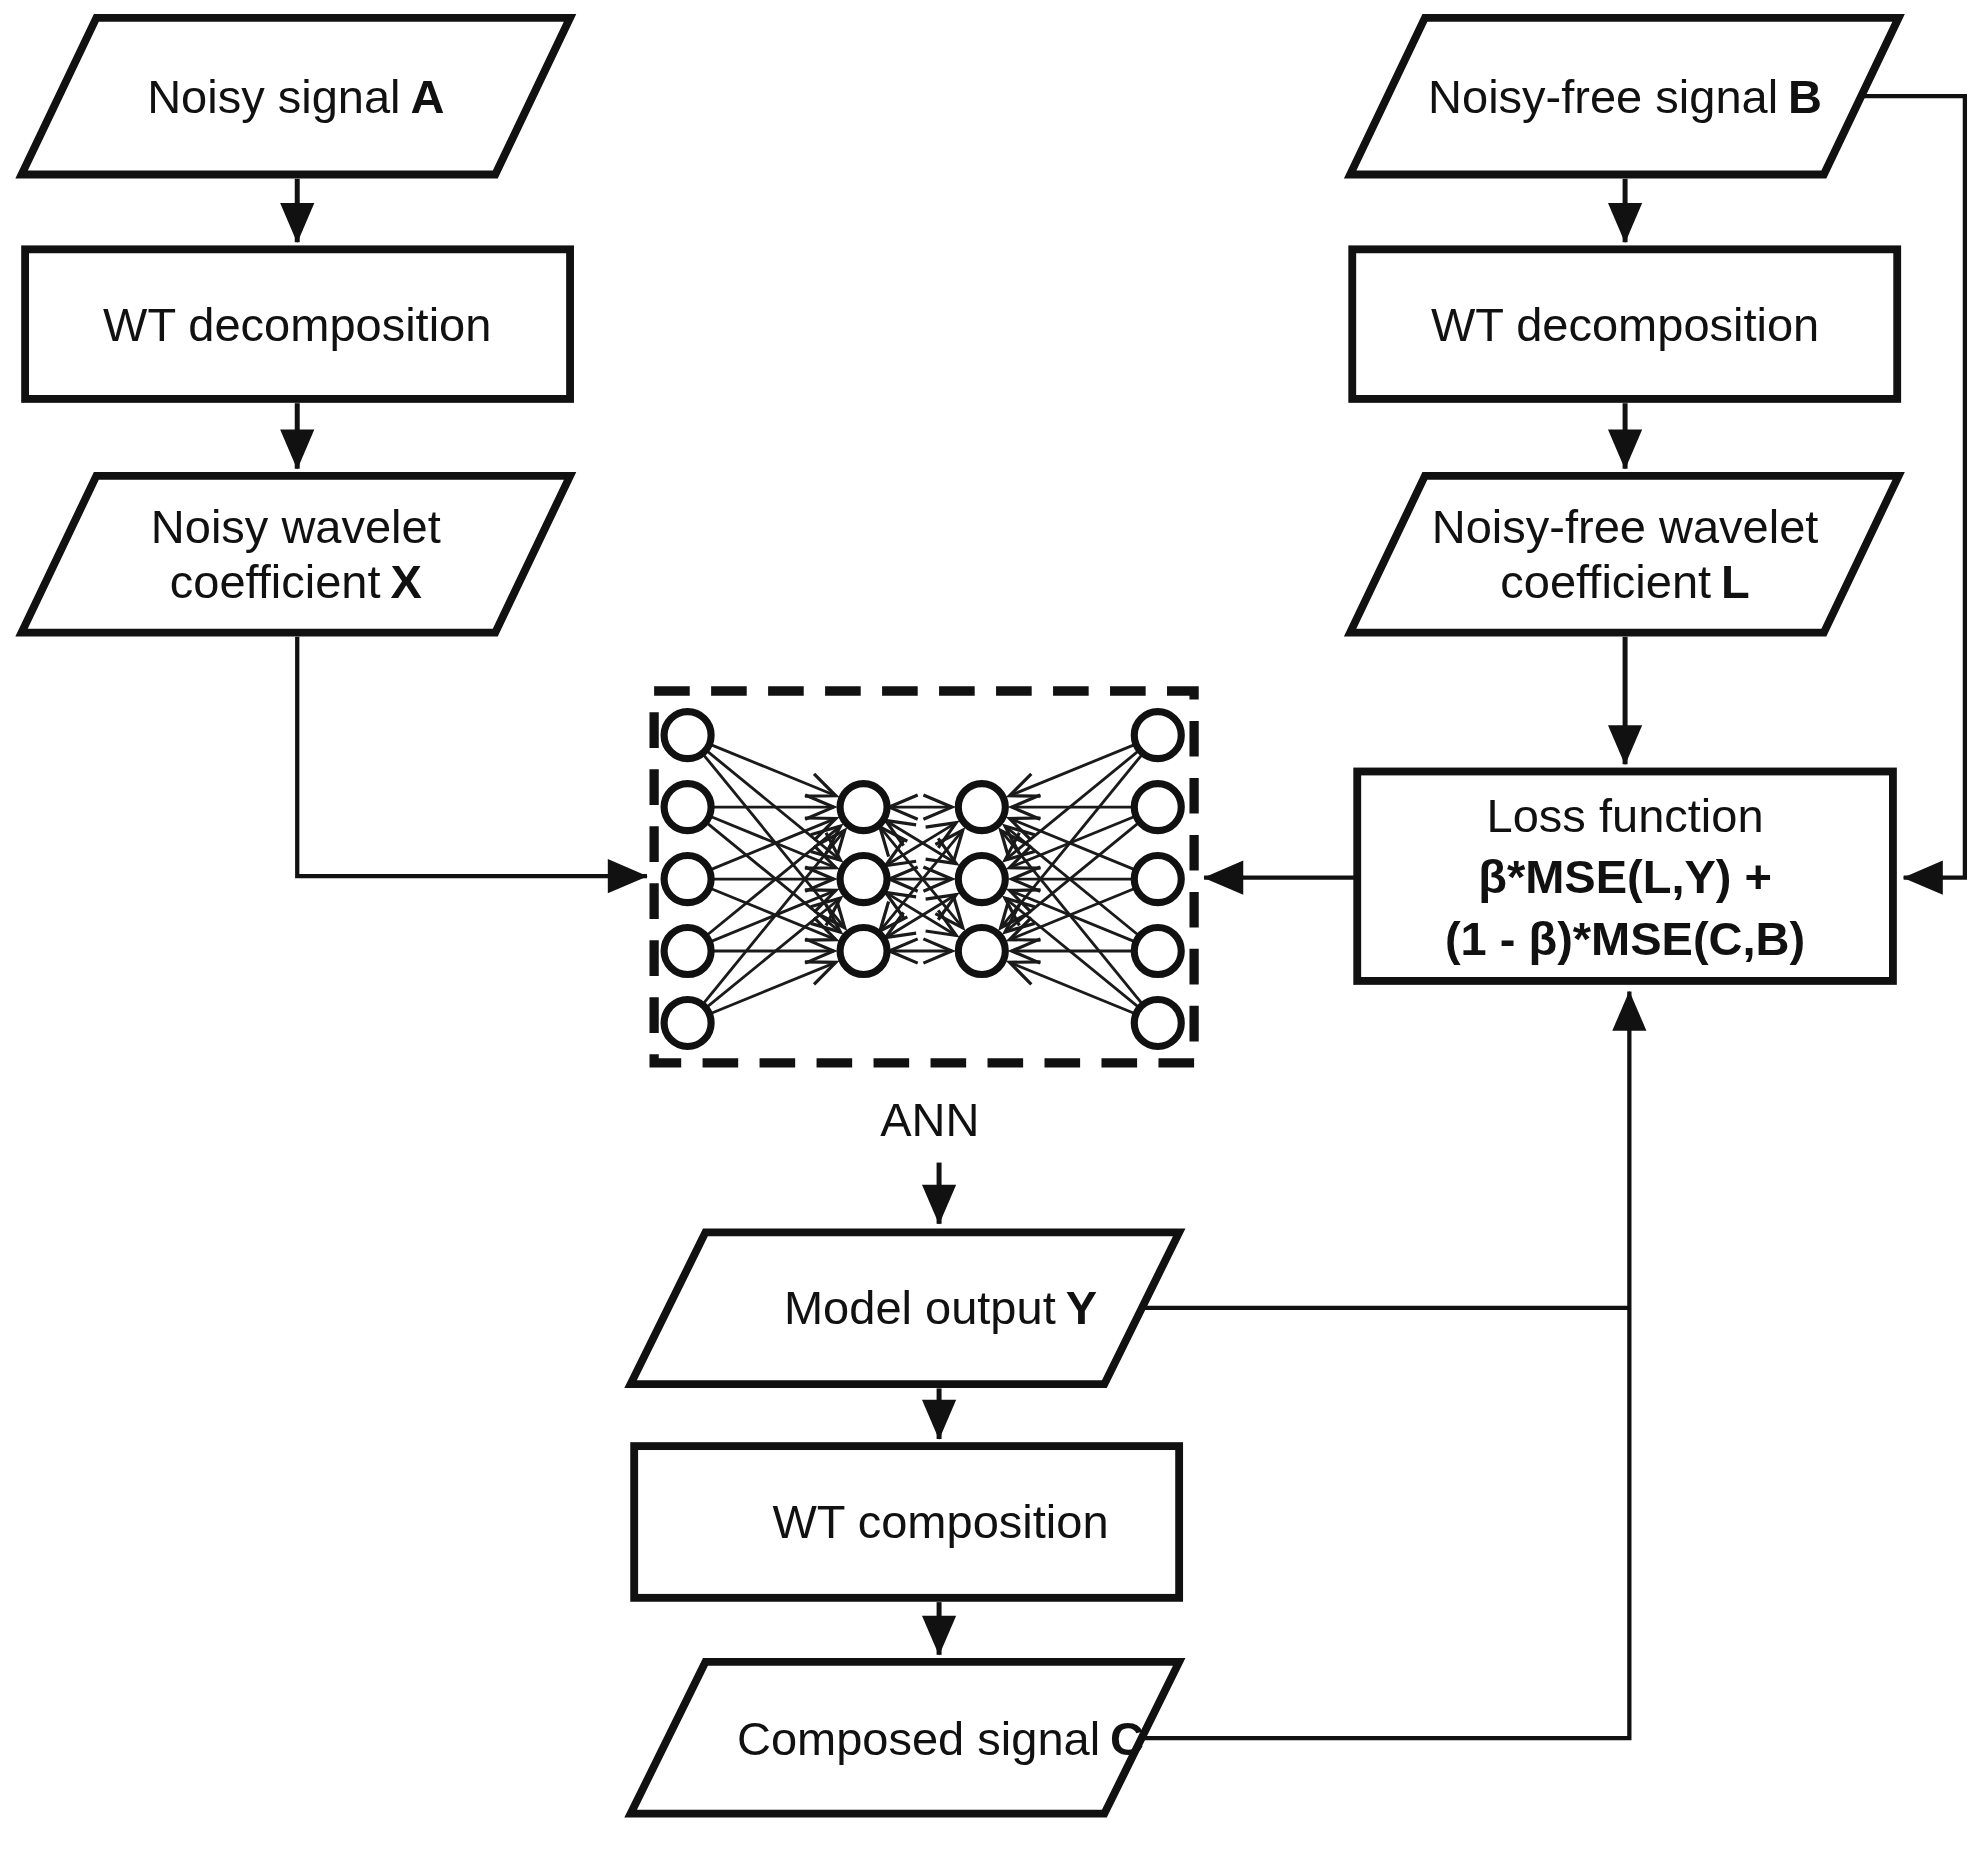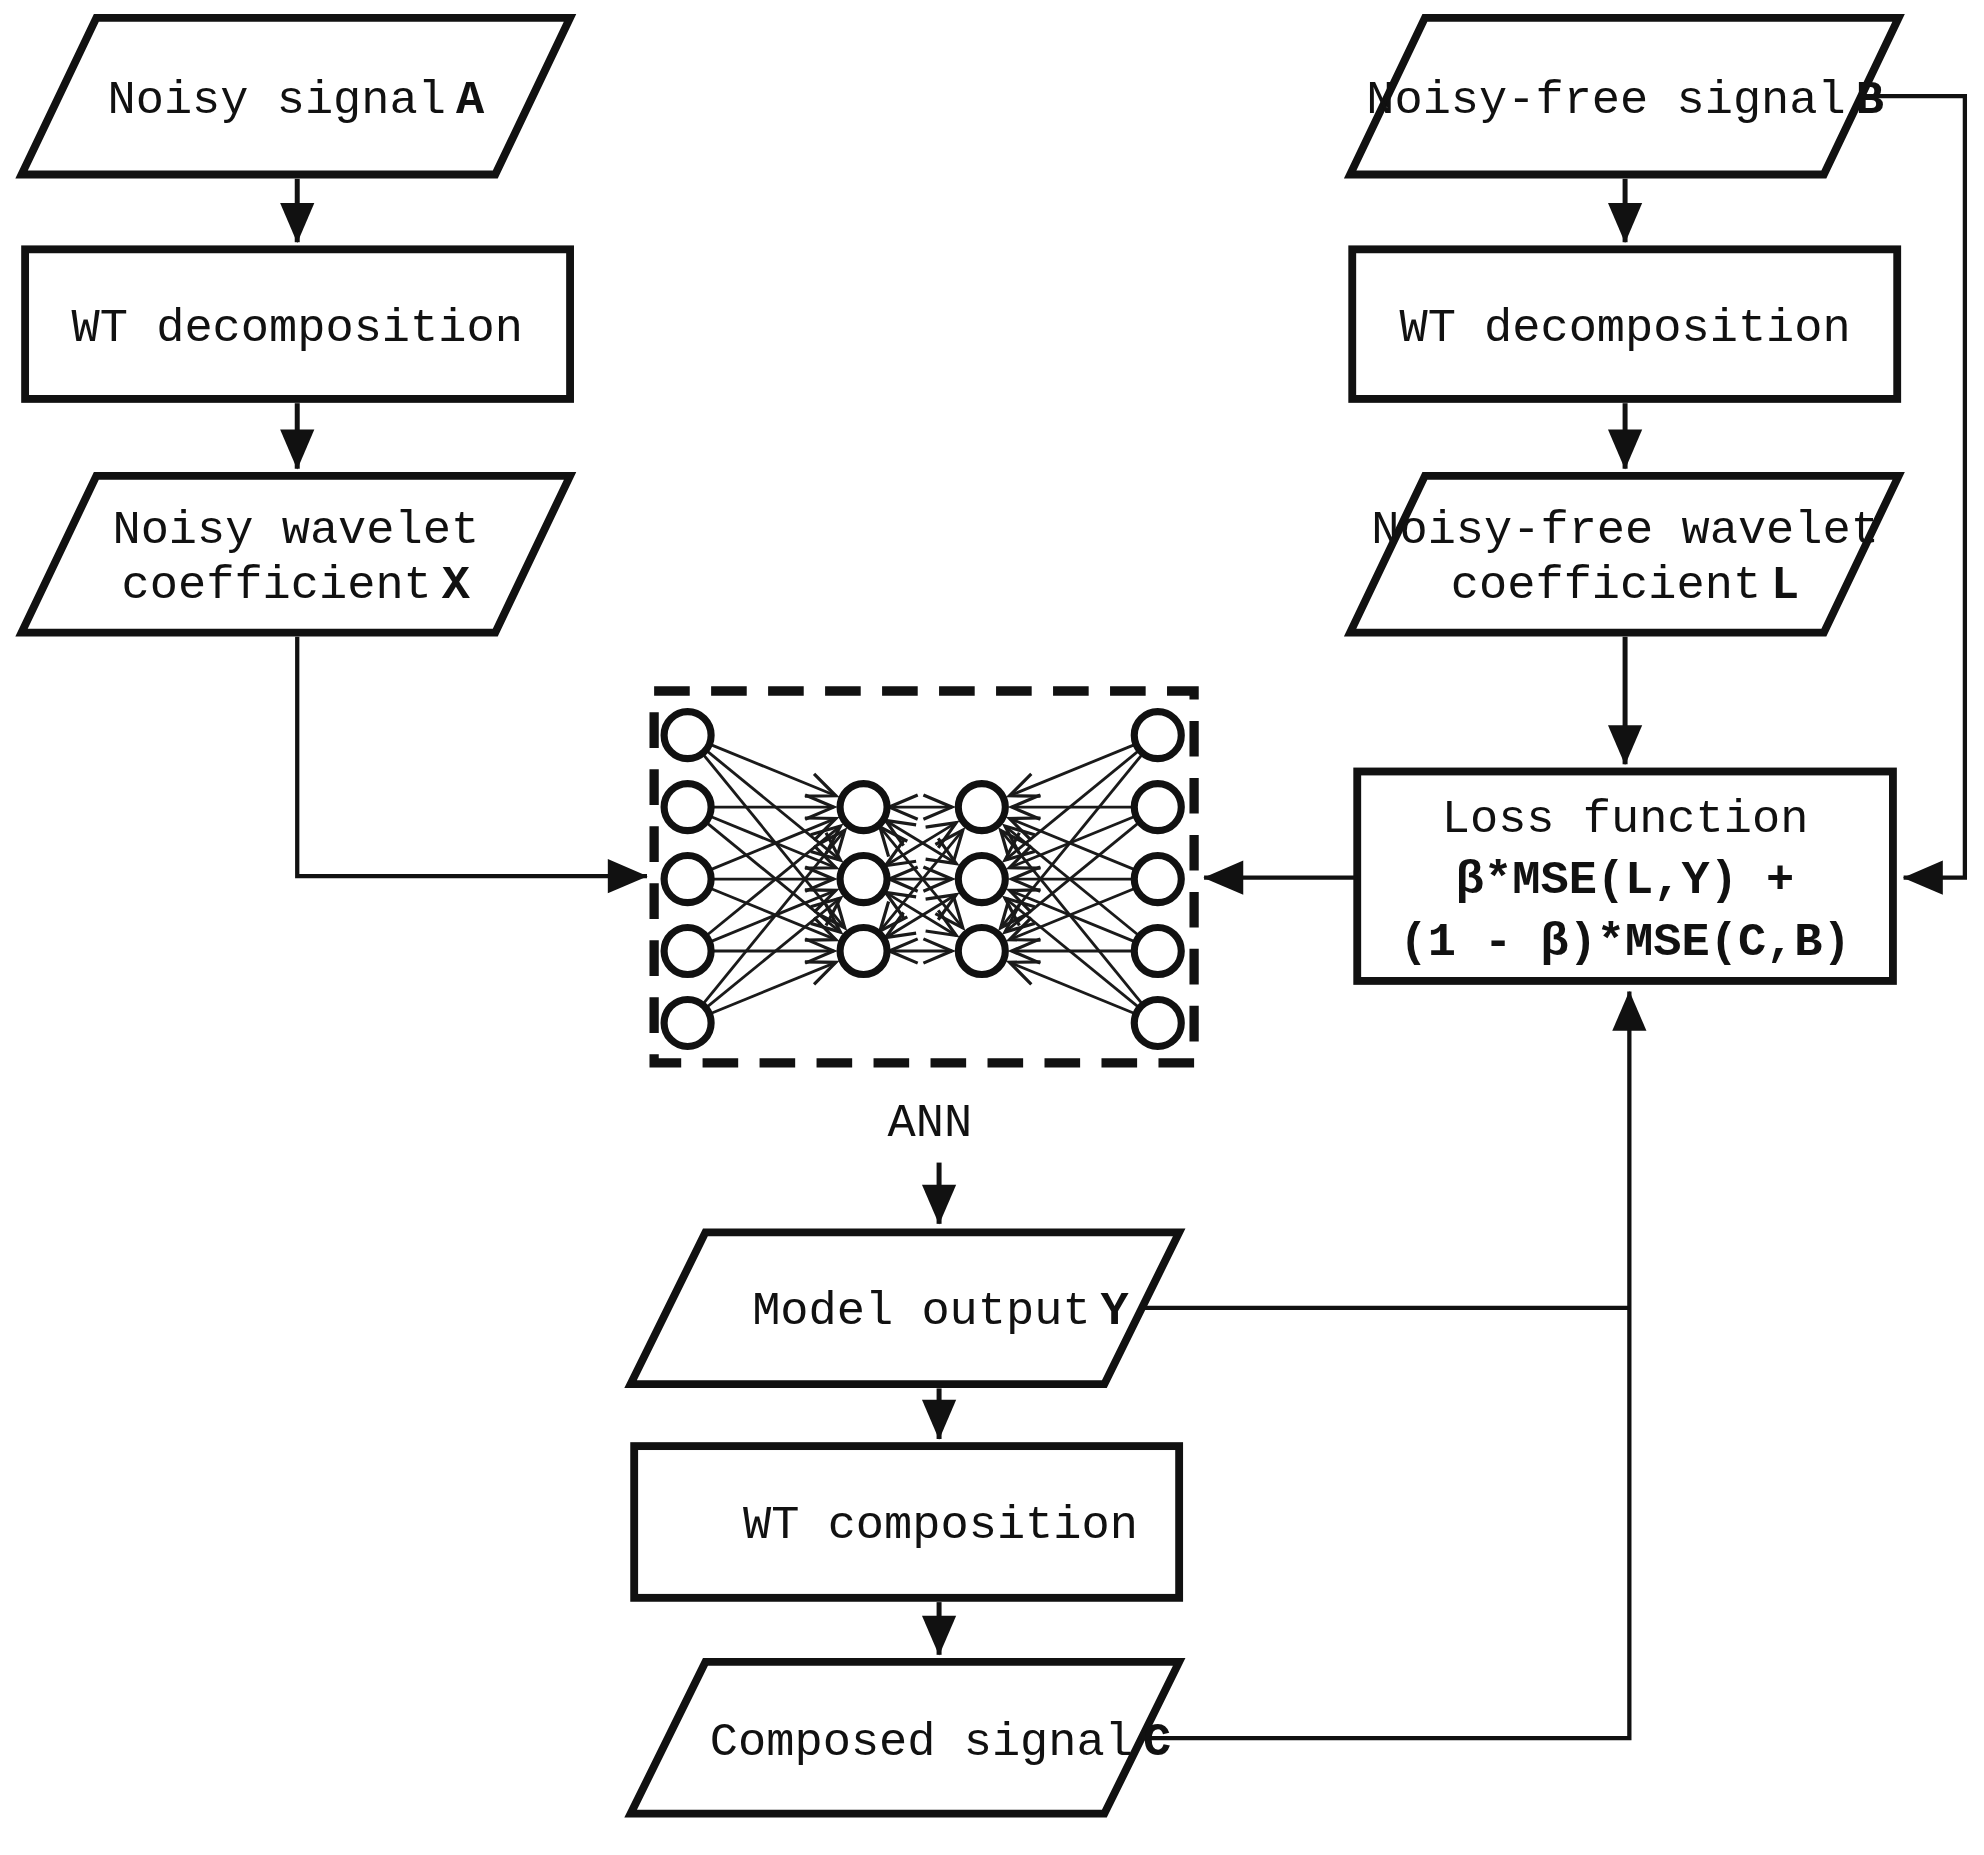--- a/index.html
+++ b/index.html
@@ -1,17 +1,17 @@
 <!DOCTYPE html>
 <html style="font-size:11.4px"><head>
 <meta charset="utf-8">
 <style>
   html,body{margin:0;padding:0;background:#ffffff;}
   .stage{position:relative;width:1985px;height:1855px;background:#ffffff;
-         font-family:Liberation Mono, monospace;}
+         font-family:Liberation Sans, sans-serif;}
   svg{position:absolute;left:0;top:0;}
   .shape{fill:#ffffff;stroke:#111111;stroke-width:11;}
   .dashedbox{fill:none;stroke:#111111;stroke-width:13;stroke-dasharray:50 30;}
   .flow{fill:none;stroke:#111111;stroke-width:7;}
   .feed{fill:none;stroke:#111111;stroke-width:6;}
   .net-line{fill:none;stroke:#1a1a1a;stroke-width:4;}
   .node{fill:#ffffff;stroke:#111111;stroke-width:10;}
   text{fill:#111111;font-size:66px;}
   .b{font-weight:bold;}
   marker{overflow:visible;}

